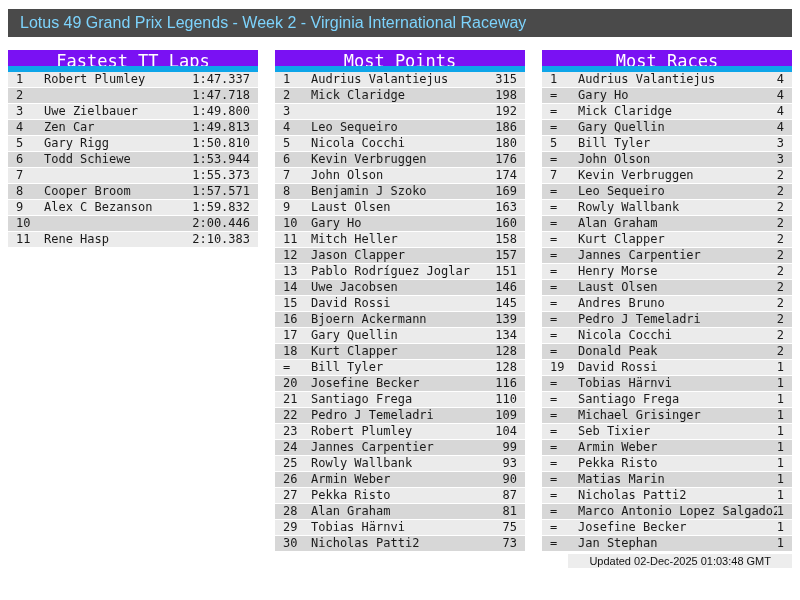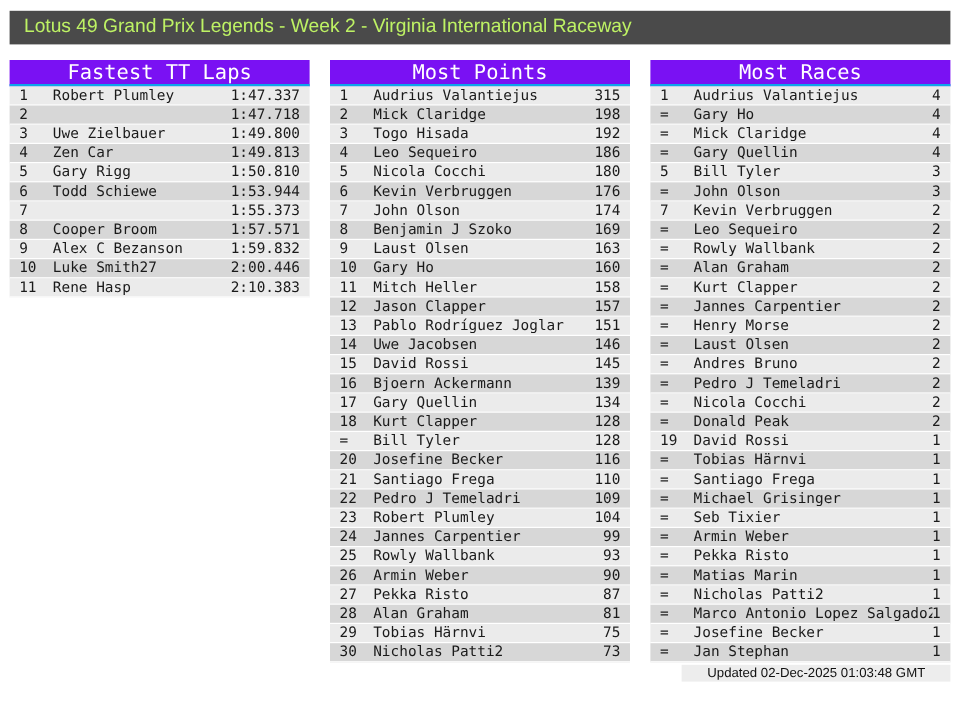--- a/index.html
+++ b/index.html
@@ -4,41 +4,41 @@
 <style>
   * { box-sizing: border-box; margin: 0; padding: 0; }
   html, body { width: 800px; height: 600px; background: #ffffff; overflow: hidden; }
   body { font-family: "DejaVu Sans Mono", monospace; }
 
   .title-bar {
     margin: 9px 8px 0 8px;
     height: 28px;
     line-height: 28px;
     background: var(--titlebar-bg, #4a4a4a);
-    color: #bef264;
+    color: #7dd3fc;
     font-family: "Liberation Sans", sans-serif;
     font-size: 16px;
     padding-left: 12px;
     white-space: nowrap;
   }
 
   .boards {
     display: flex;
     justify-content: space-between;
     margin: 13px 8px 0 8px;
   }
   .board { width: 250px; }
   .board-header {
     height: 22px;
     line-height: 22px;
     background: var(--accent, #7a11f3);
     color: #ffffff;
     text-align: center;
     font-size: 17px;
-    border-bottom: 2px solid #0ea5e9;
+    border-bottom: 6px solid #0ea5e9;
     white-space: nowrap;
     overflow: hidden;
   }
   .row {
     display: flex;
     height: 16px;
     line-height: 15px;
     font-size: 12px;
     color: #1a1a1a;
     border-bottom: 1px solid #ffffff;
@@ -121,21 +121,20 @@
   </div>
 
   <div class="row">
     <span class="rank">9</span>
     <span class="name">Alex C Bezanson</span>
     <span class="value">1:59.832</span>
   </div>
 
   <div class="row">
     <span class="rank">10</span>
-    <span class="name">Luke Smith27</span>
     <span class="value">2:00.446</span>
   </div>
 
   <div class="row">
     <span class="rank">11</span>
     <span class="name">Rene Hasp</span>
     <span class="value">2:10.383</span>
   </div>
 </div>
   </div>
@@ -150,21 +149,20 @@
   </div>
 
   <div class="row">
     <span class="rank">2</span>
     <span class="name">Mick Claridge</span>
     <span class="value">198</span>
   </div>
 
   <div class="row">
     <span class="rank">3</span>
-    <span class="name">Togo Hisada</span>
     <span class="value">192</span>
   </div>
 
   <div class="row">
     <span class="rank">4</span>
     <span class="name">Leo Sequeiro</span>
     <span class="value">186</span>
   </div>
 
   <div class="row">

